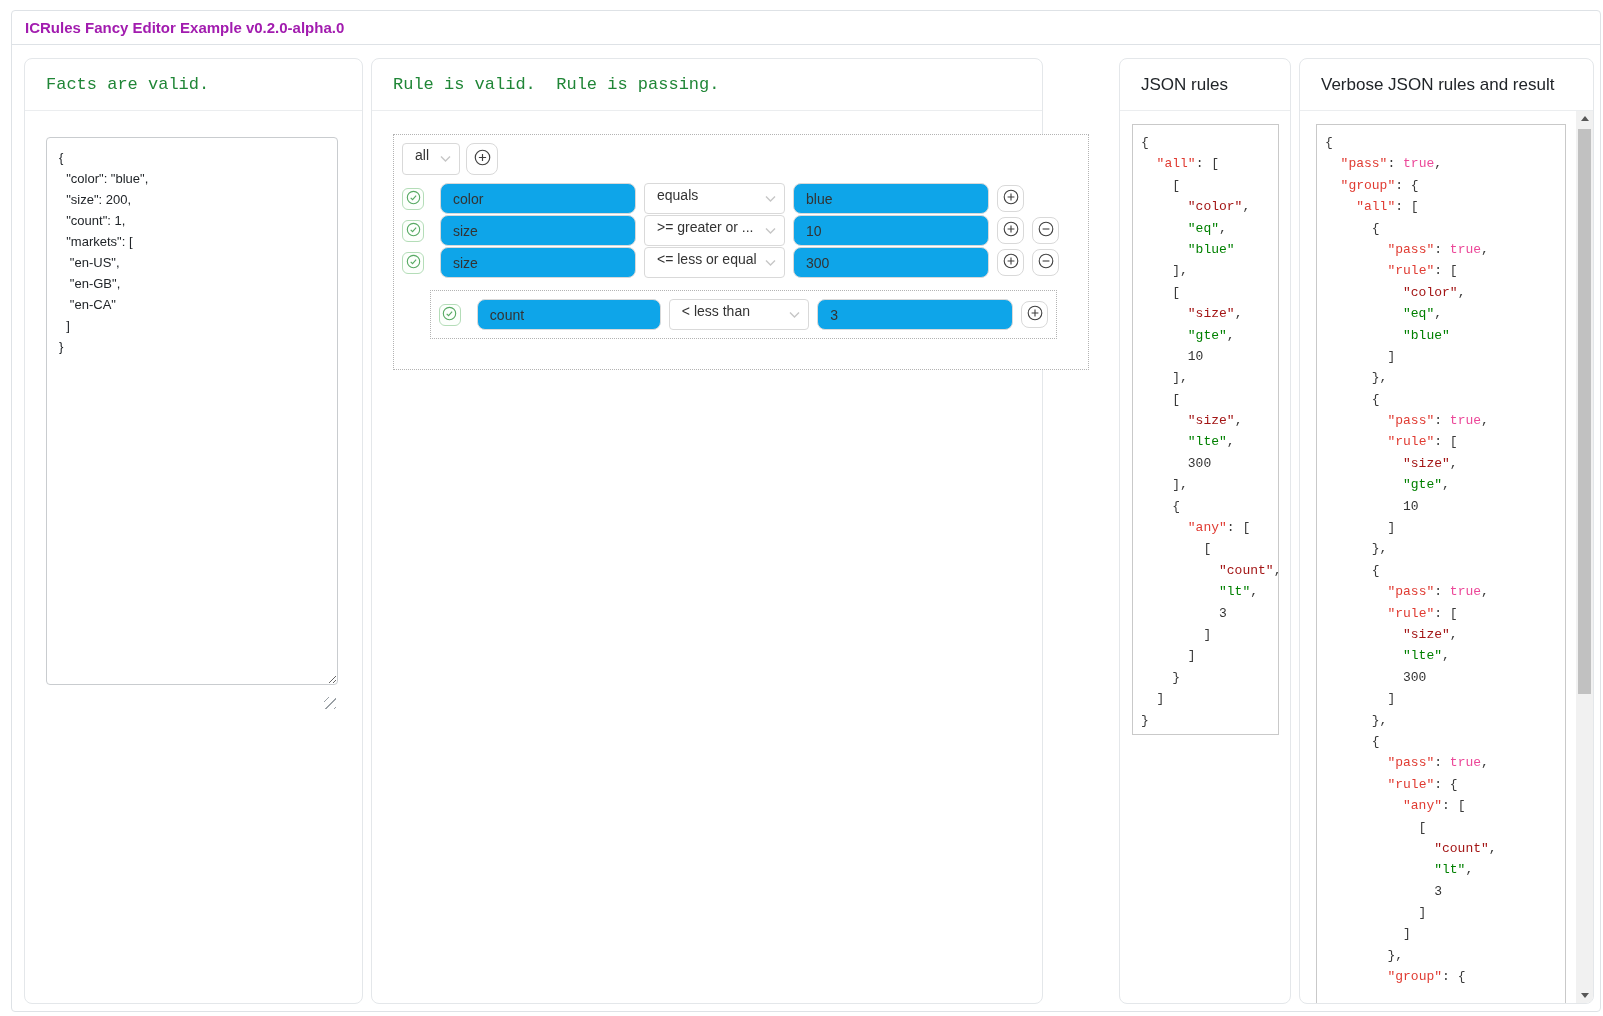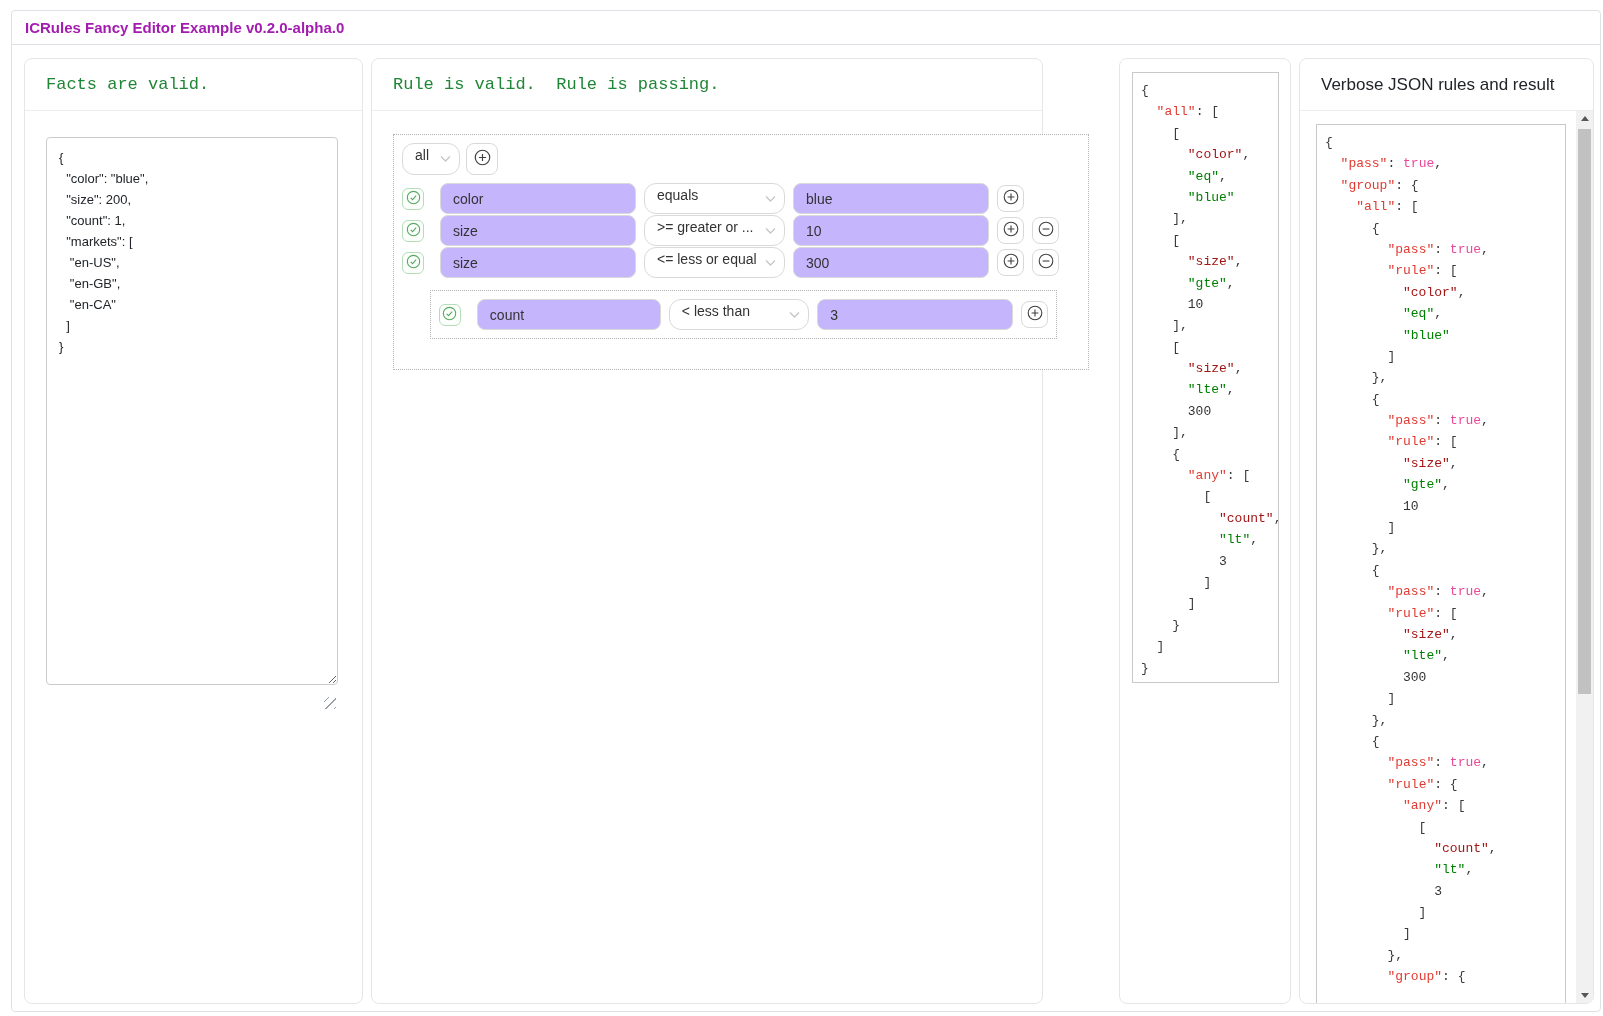--- a/index.html
+++ b/index.html
@@ -25,33 +25,33 @@
   #facts-textarea { display:block; margin:26px 0 0 21px; width:292px; height:548px;
     border:1px solid #c9cccf; border-radius:4px; padding:9px 12px;
     font:13px/21px "Liberation Sans","DejaVu Sans",sans-serif; color:#212529;
     resize:both; outline:none; white-space:pre; overflow:hidden; }
 
   
   #rule-body { padding:23px 21px; }
   .group-box { border:1px dotted #b3b3b3; padding:8px; width:696px; background:#fff; }
   .group-box.nested { width:627px; margin:12px 0 22px 28px; }
   .group-head { display:flex; align-items:center; gap:6px; margin-bottom:8px; }
-  .select { position:relative; height:32px; border:1px solid #d9d9d9; border-radius:12px; background:#fff;
+  .select { position:relative; height:32px; border:1px solid #d9d9d9; border-radius:4px; background:#fff;
     display:flex; align-items:center; padding:0 24px 8px 12px; font-size:14px; color:#333; cursor:default; }
   .select.grp { width:58px; }
   .select.op  { width:141px; height:31px; }
   .select .chev { position:absolute; right:8px; top:50%; transform:translateY(-50%); line-height:0; }
   .select .sel-txt { overflow:hidden; white-space:nowrap; }
   .icon-btn { width:32px; height:32px; border:1px solid #d9d9d9; border-radius:8px; background:#fff;
     display:flex; align-items:center; justify-content:center; padding:0; cursor:pointer; }
   .icon-btn.sm { width:27px; height:27px; }
   .cond-row { display:flex; align-items:center; gap:8px; margin-bottom:1px; height:31px; }
   .check-btn { width:22px; height:22px; border:1px solid #b4ddb8; border-radius:6px; background:#fcfffc;
     display:flex; align-items:center; justify-content:center; margin-right:8px; padding:0; cursor:pointer; }
-  input.field { height:31px; border:1px solid #d9d9d9; border-radius:8px; background:#c4b5fd;
+  input.field { height:31px; border:1px solid #d9d9d9; border-radius:8px; background:#0ea5e9;
     padding:0 12px; font:14px "Liberation Sans","DejaVu Sans",sans-serif; color:#333; outline:none; }
   .w-fact { width:196px; } .w-fact-sm { width:184px; } .w-val { width:196px; }
 
   
   .code-box { border:1px solid #c9c9c9; background:#fff; overflow:hidden;
     font-family:"Liberation Mono","DejaVu Sans Mono",monospace; font-size:13px; line-height:21.4px;
     padding:7px 0 7px 8px; white-space:pre; }
   #json-code    { margin:13px 0 0 12px; width:147px; height:611px; }
   #verbose-code { margin:13px 0 0 16px; width:250px; height:1200px; }
   .code-line { height:21.4px; }
@@ -252,20 +252,21 @@
               </span>
             </button>
           </div>
         </div>
 
       </div>
     </div>
   </div>
 
   <div class="card" id="card-json">
+    <div class="card-header hdr-dark">JSON rules</div>
     <div class="card-body">
       <div class="code-box" id="json-code"><div class="code-line"><span class="tok-p">{</span></div><div class="code-line"><span class="tok-p">  </span><span class="tok-k">"all"</span><span class="tok-p">: [</span></div><div class="code-line"><span class="tok-p">    [</span></div><div class="code-line"><span class="tok-p">      </span><span class="tok-m">"color"</span><span class="tok-p">,</span></div><div class="code-line"><span class="tok-p">      </span><span class="tok-g">"eq"</span><span class="tok-p">,</span></div><div class="code-line"><span class="tok-p">      </span><span class="tok-g">"blue"</span></div><div class="code-line"><span class="tok-p">    ],</span></div><div class="code-line"><span class="tok-p">    [</span></div><div class="code-line"><span class="tok-p">      </span><span class="tok-m">"size"</span><span class="tok-p">,</span></div><div class="code-line"><span class="tok-p">      </span><span class="tok-g">"gte"</span><span class="tok-p">,</span></div><div class="code-line"><span class="tok-p">      </span><span class="tok-n">10</span></div><div class="code-line"><span class="tok-p">    ],</span></div><div class="code-line"><span class="tok-p">    [</span></div><div class="code-line"><span class="tok-p">      </span><span class="tok-m">"size"</span><span class="tok-p">,</span></div><div class="code-line"><span class="tok-p">      </span><span class="tok-g">"lte"</span><span class="tok-p">,</span></div><div class="code-line"><span class="tok-p">      </span><span class="tok-n">300</span></div><div class="code-line"><span class="tok-p">    ],</span></div><div class="code-line"><span class="tok-p">    {</span></div><div class="code-line"><span class="tok-p">      </span><span class="tok-k">"any"</span><span class="tok-p">: [</span></div><div class="code-line"><span class="tok-p">        [</span></div><div class="code-line"><span class="tok-p">          </span><span class="tok-m">"count"</span><span class="tok-p">,</span></div><div class="code-line"><span class="tok-p">          </span><span class="tok-g">"lt"</span><span class="tok-p">,</span></div><div class="code-line"><span class="tok-p">          </span><span class="tok-n">3</span></div><div class="code-line"><span class="tok-p">        ]</span></div><div class="code-line"><span class="tok-p">      ]</span></div><div class="code-line"><span class="tok-p">    }</span></div><div class="code-line"><span class="tok-p">  ]</span></div><div class="code-line"><span class="tok-p">}</span></div></div>
     </div>
   </div>
 
   <div class="card" id="card-verbose">
     <div class="card-header hdr-dark">Verbose JSON rules and result</div>
     <div class="card-body">
       <div class="code-box" id="verbose-code"><div class="code-line"><span class="tok-p">{</span></div><div class="code-line"><span class="tok-p">  </span><span class="tok-k">"pass"</span><span class="tok-p">: </span><span class="tok-b">true</span><span class="tok-p">,</span></div><div class="code-line"><span class="tok-p">  </span><span class="tok-k">"group"</span><span class="tok-p">: {</span></div><div class="code-line"><span class="tok-p">    </span><span class="tok-k">"all"</span><span class="tok-p">: [</span></div><div class="code-line"><span class="tok-p">      {</span></div><div class="code-line"><span class="tok-p">        </span><span class="tok-k">"pass"</span><span class="tok-p">: </span><span class="tok-b">true</span><span class="tok-p">,</span></div><div class="code-line"><span class="tok-p">        </span><span class="tok-k">"rule"</span><span class="tok-p">: [</span></div><div class="code-line"><span class="tok-p">          </span><span class="tok-m">"color"</span><span class="tok-p">,</span></div><div class="code-line"><span class="tok-p">          </span><span class="tok-g">"eq"</span><span class="tok-p">,</span></div><div class="code-line"><span class="tok-p">          </span><span class="tok-g">"blue"</span></div><div class="code-line"><span class="tok-p">        ]</span></div><div class="code-line"><span class="tok-p">      },</span></div><div class="code-line"><span class="tok-p">      {</span></div><div class="code-line"><span class="tok-p">        </span><span class="tok-k">"pass"</span><span class="tok-p">: </span><span class="tok-b">true</span><span class="tok-p">,</span></div><div class="code-line"><span class="tok-p">        </span><span class="tok-k">"rule"</span><span class="tok-p">: [</span></div><div class="code-line"><span class="tok-p">          </span><span class="tok-m">"size"</span><span class="tok-p">,</span></div><div class="code-line"><span class="tok-p">          </span><span class="tok-g">"gte"</span><span class="tok-p">,</span></div><div class="code-line"><span class="tok-p">          </span><span class="tok-n">10</span></div><div class="code-line"><span class="tok-p">        ]</span></div><div class="code-line"><span class="tok-p">      },</span></div><div class="code-line"><span class="tok-p">      {</span></div><div class="code-line"><span class="tok-p">        </span><span class="tok-k">"pass"</span><span class="tok-p">: </span><span class="tok-b">true</span><span class="tok-p">,</span></div><div class="code-line"><span class="tok-p">        </span><span class="tok-k">"rule"</span><span class="tok-p">: [</span></div><div class="code-line"><span class="tok-p">          </span><span class="tok-m">"size"</span><span class="tok-p">,</span></div><div class="code-line"><span class="tok-p">          </span><span class="tok-g">"lte"</span><span class="tok-p">,</span></div><div class="code-line"><span class="tok-p">          </span><span class="tok-n">300</span></div><div class="code-line"><span class="tok-p">        ]</span></div><div class="code-line"><span class="tok-p">      },</span></div><div class="code-line"><span class="tok-p">      {</span></div><div class="code-line"><span class="tok-p">        </span><span class="tok-k">"pass"</span><span class="tok-p">: </span><span class="tok-b">true</span><span class="tok-p">,</span></div><div class="code-line"><span class="tok-p">        </span><span class="tok-k">"rule"</span><span class="tok-p">: {</span></div><div class="code-line"><span class="tok-p">          </span><span class="tok-k">"any"</span><span class="tok-p">: [</span></div><div class="code-line"><span class="tok-p">            [</span></div><div class="code-line"><span class="tok-p">              </span><span class="tok-m">"count"</span><span class="tok-p">,</span></div><div class="code-line"><span class="tok-p">              </span><span class="tok-g">"lt"</span><span class="tok-p">,</span></div><div class="code-line"><span class="tok-p">              </span><span class="tok-n">3</span></div><div class="code-line"><span class="tok-p">            ]</span></div><div class="code-line"><span class="tok-p">          ]</span></div><div class="code-line"><span class="tok-p">        },</span></div><div class="code-line"><span class="tok-p">        </span><span class="tok-k">"group"</span><span class="tok-p">: {</span></div></div>
     </div>

